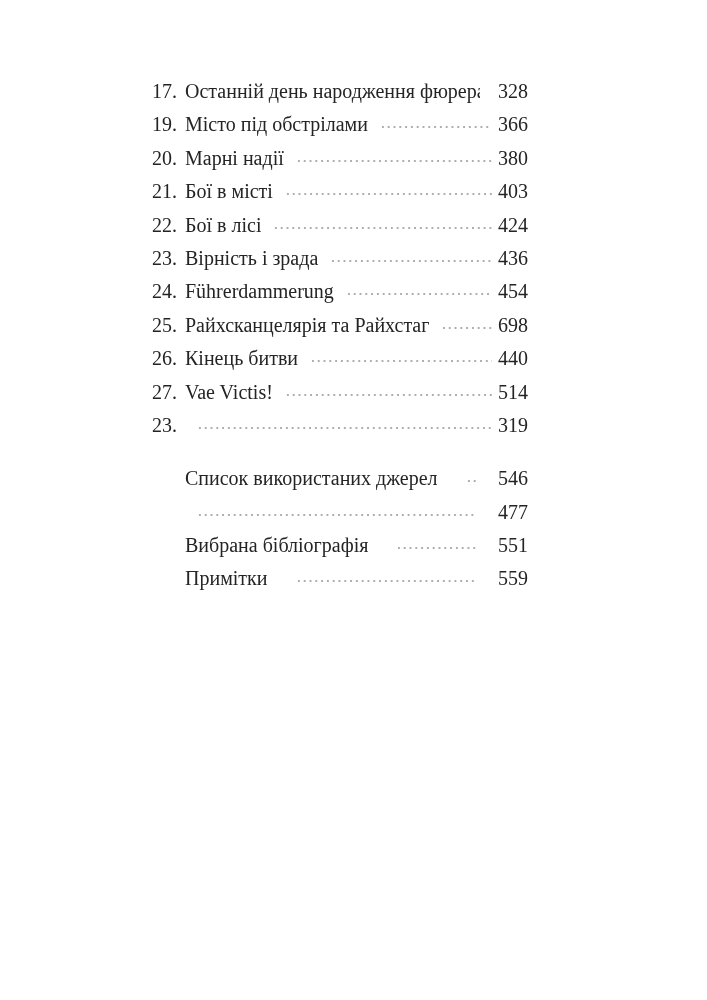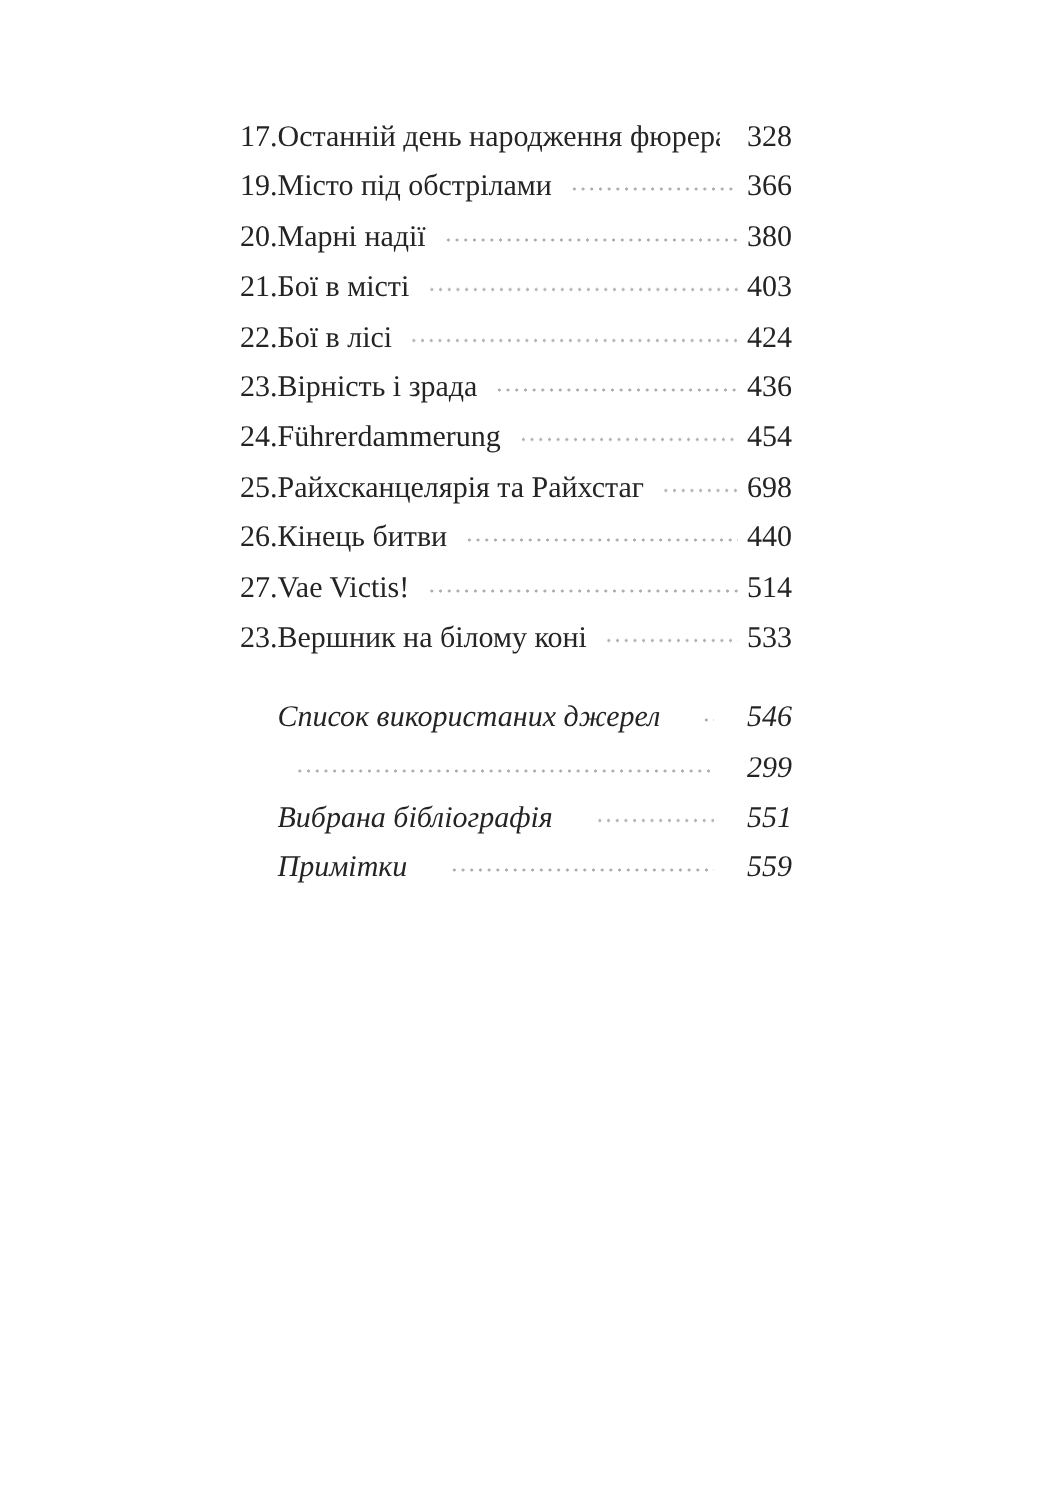--- a/index.html
+++ b/index.html
@@ -28,21 +28,20 @@
     align-items: baseline;
     height: 33.4px;
     line-height: 33.4px;
     font-size: 20px;
     white-space: nowrap;
   }
   .num {
     flex: 0 0 auto;
     display: inline-block;
     width: 33px;
-    text-align: right;
   }
   .title {
     flex: 0 1 auto;
     overflow: hidden;
   }
   .dots {
     flex: 1 1 auto;
     min-width: 0;
     height: 8px;
     margin-left: 12px;
@@ -54,21 +53,20 @@
   }
   .pagenum {
     flex: 0 0 auto;
     width: 46px;
     text-align: left;
   }
   .back-matter {
     margin-top: 20px;
   }
   .back-matter .row {
-    font-style: italic;
     padding-left: 33px;
     gap: 16px;
   }
 </style>
 </head>
 <body>
 
 <div class="page">
   <div class="toc">
     <div id="chapter-list">
@@ -127,34 +125,33 @@
           <span class="pagenum">440</span>
         </div>
         <div class="row">
           <span class="num">27.</span>
           <span class="title">Vae Victis!</span>
           <span class="dots"></span>
           <span class="pagenum">514</span>
         </div>
         <div class="row">
           <span class="num">23.</span>
-          <span class="title">Вершник на білому коні</span>
           <span class="dots"></span>
-          <span class="pagenum">533</span>
+          <span class="pagenum">319</span>
         </div>
       </div>
     <div class="back-matter" id="back-matter-list">
         <div class="row">
           <span class="title">Список використаних джерел</span>
           <span class="dots"></span>
           <span class="pagenum">546</span>
         </div>
         <div class="row">
           <span class="dots"></span>
-          <span class="pagenum">299</span>
+          <span class="pagenum">477</span>
         </div>
         <div class="row">
           <span class="title">Вибрана бібліографія</span>
           <span class="dots"></span>
           <span class="pagenum">551</span>
         </div>
         <div class="row">
           <span class="title">Примітки</span>
           <span class="dots"></span>
           <span class="pagenum">559</span>

